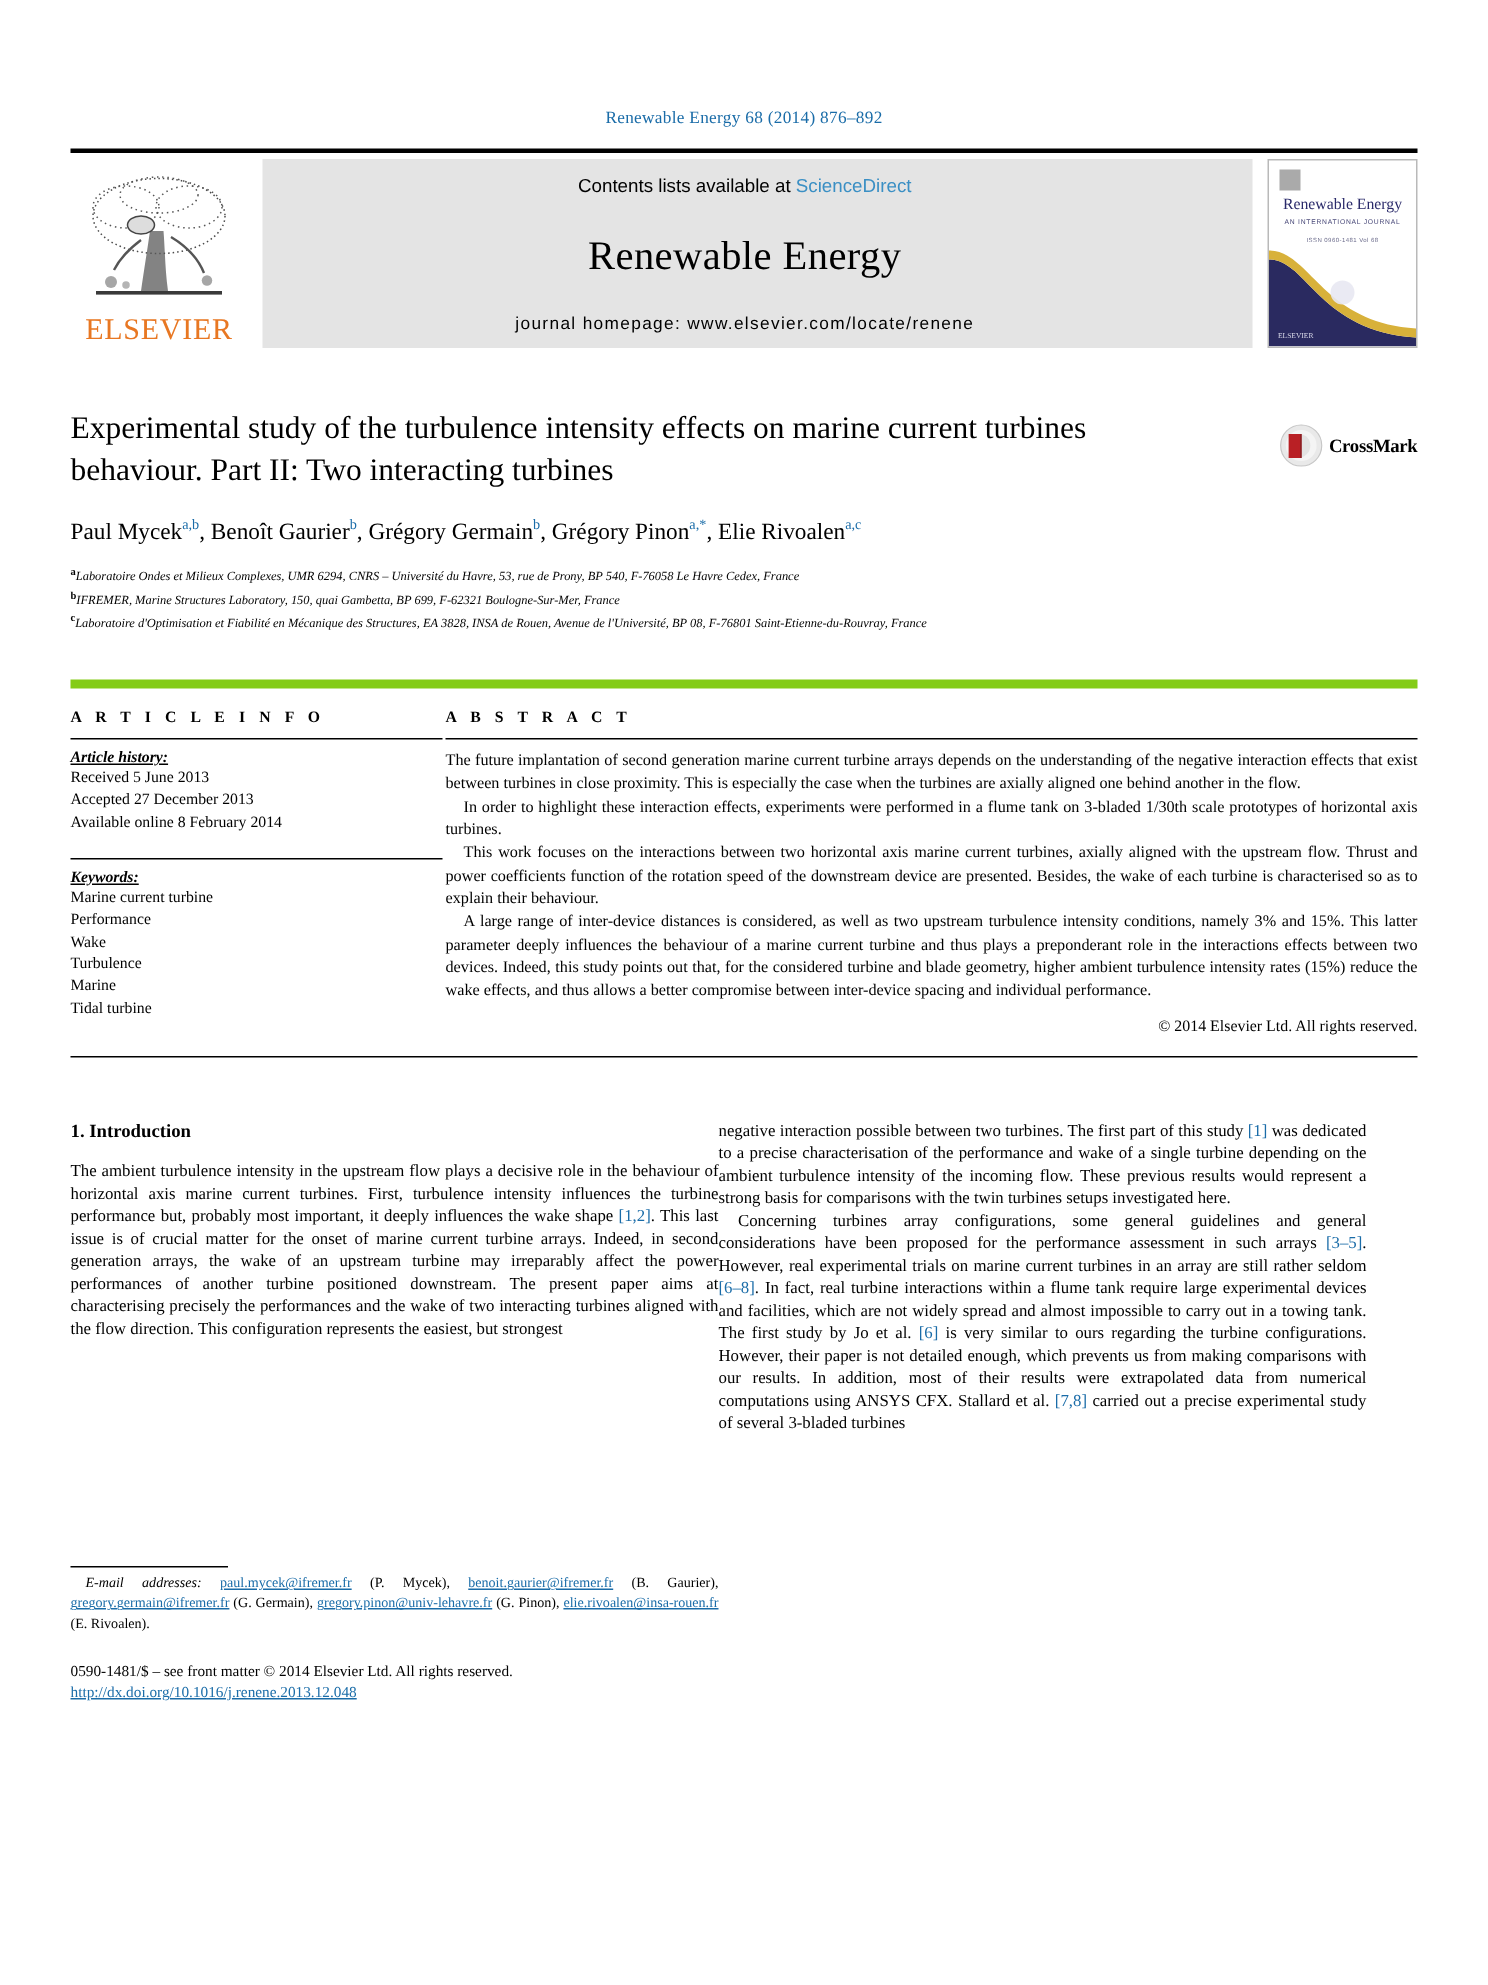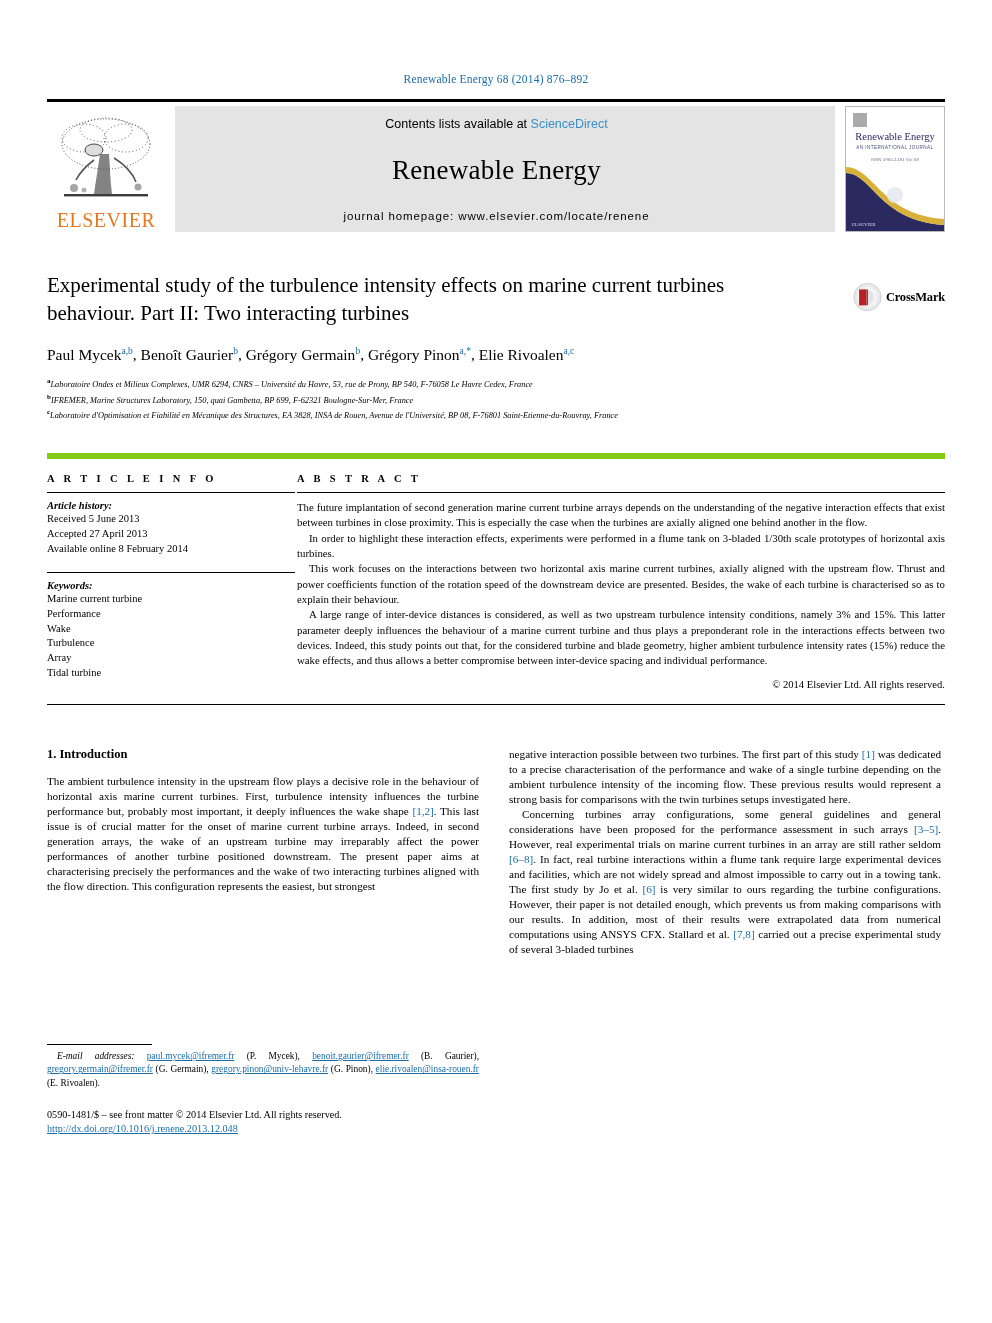--- a/index.html
+++ b/index.html
@@ -111,33 +111,33 @@
 
   
   .info-abstract { margin-top: 30px; border-top: 6px solid #84cc16; display: flex; padding-top: 14px; }
   .col-info { width: 248px; flex: 0 0 248px; }
   .col-abstract { flex: 1 1 auto; padding-left: 2px; }
   .sec-head {
     font-size: 10.5px; font-weight: bold; letter-spacing: 3.4px;
     font-family: "Liberation Serif", serif; margin-bottom: 8px;
   }
   .rule { border-bottom: 1px solid #000; margin: 0 0 7px 0; }
-  .info-sub { font-style: italic; font-size: 10.5px; font-weight: bold; margin-bottom: 1px; }
+  .info-sub { font-style: italic; font-size: 10.5px; font-weight: bold; margin-bottom: 1px; text-decoration: underline; }
   .info-line { font-size: 10.5px; line-height: 1.42; }
   .info-gap { height: 15px; }
   .abstract-p {
     font-size: 10.8px; line-height: 1.42; text-align: justify; margin: 0;
     font-family: "Liberation Serif", serif;
   }
   .abstract-p + .abstract-p { text-indent: 12px; }
   .copyright { text-align: right; font-size: 10.6px; margin-top: 10px; }
   .abs-bottom-rule { border-bottom: 1px solid #000; margin-top: 14px; }
 
   
-  .body-cols { margin-top: 42px; display: flex; gap: 30px; }
+  .body-cols { margin-top: 42px; display: flex; }
   .bcol { width: 432px; flex: 0 0 432px; position: relative; }
   .h1 { font-size: 12.5px; font-weight: bold; font-family: "Liberation Serif", serif; margin: 0 0 12px 0; }
   .bp {
     font-size: 11.2px; line-height: 1.345; text-align: justify; margin: 0;
     font-family: "Liberation Serif", serif;
   }
   .bp + .bp { text-indent: 13px; }
   .ref { color: #1a6ca8; }
   a.ref { text-decoration: none; }
 
@@ -231,30 +231,30 @@
     </div>
   </div>
 
   <div class="info-abstract">
 
     <div class="col-info">
       <div class="sec-head">A R T I C L E   I N F O</div>
       <div class="rule"></div>
       <div class="info-sub">Article history:</div>
       <div class="info-line">Received 5 June 2013</div>
-      <div class="info-line">Accepted 27 April 2013</div>
+      <div class="info-line">Accepted 27 December 2013</div>
       <div class="info-line">Available online 8 February 2014</div>
       <div class="info-gap"></div>
       <div class="rule"></div>
       <div class="info-sub">Keywords:</div>
       <div class="info-line">Marine current turbine</div>
       <div class="info-line">Performance</div>
       <div class="info-line">Wake</div>
       <div class="info-line">Turbulence</div>
-      <div class="info-line">Array</div>
+      <div class="info-line">Marine</div>
       <div class="info-line">Tidal turbine</div>
     </div>
 
     <div class="col-abstract">
       <div class="sec-head">A B S T R A C T</div>
       <div class="rule"></div>
       <p class="abstract-p">The future implantation of second generation marine current turbine arrays depends on the understanding of the negative interaction effects that exist between turbines in close proximity. This is especially the case when the turbines are axially aligned one behind another in the flow.</p>
       <p class="abstract-p">In order to highlight these interaction effects, experiments were performed in a flume tank on 3-bladed 1/30th scale prototypes of horizontal axis turbines.</p>
       <p class="abstract-p">This work focuses on the interactions between two horizontal axis marine current turbines, axially aligned with the upstream flow. Thrust and power coefficients function of the rotation speed of the downstream device are presented. Besides, the wake of each turbine is characterised so as to explain their behaviour.</p>
       <p class="abstract-p">A large range of inter-device distances is considered, as well as two upstream turbulence intensity conditions, namely 3% and 15%. This latter parameter deeply influences the behaviour of a marine current turbine and thus plays a preponderant role in the interactions effects between two devices. Indeed, this study points out that, for the considered turbine and blade geometry, higher ambient turbulence intensity rates (15%) reduce the wake effects, and thus allows a better compromise between inter-device spacing and individual performance.</p>

